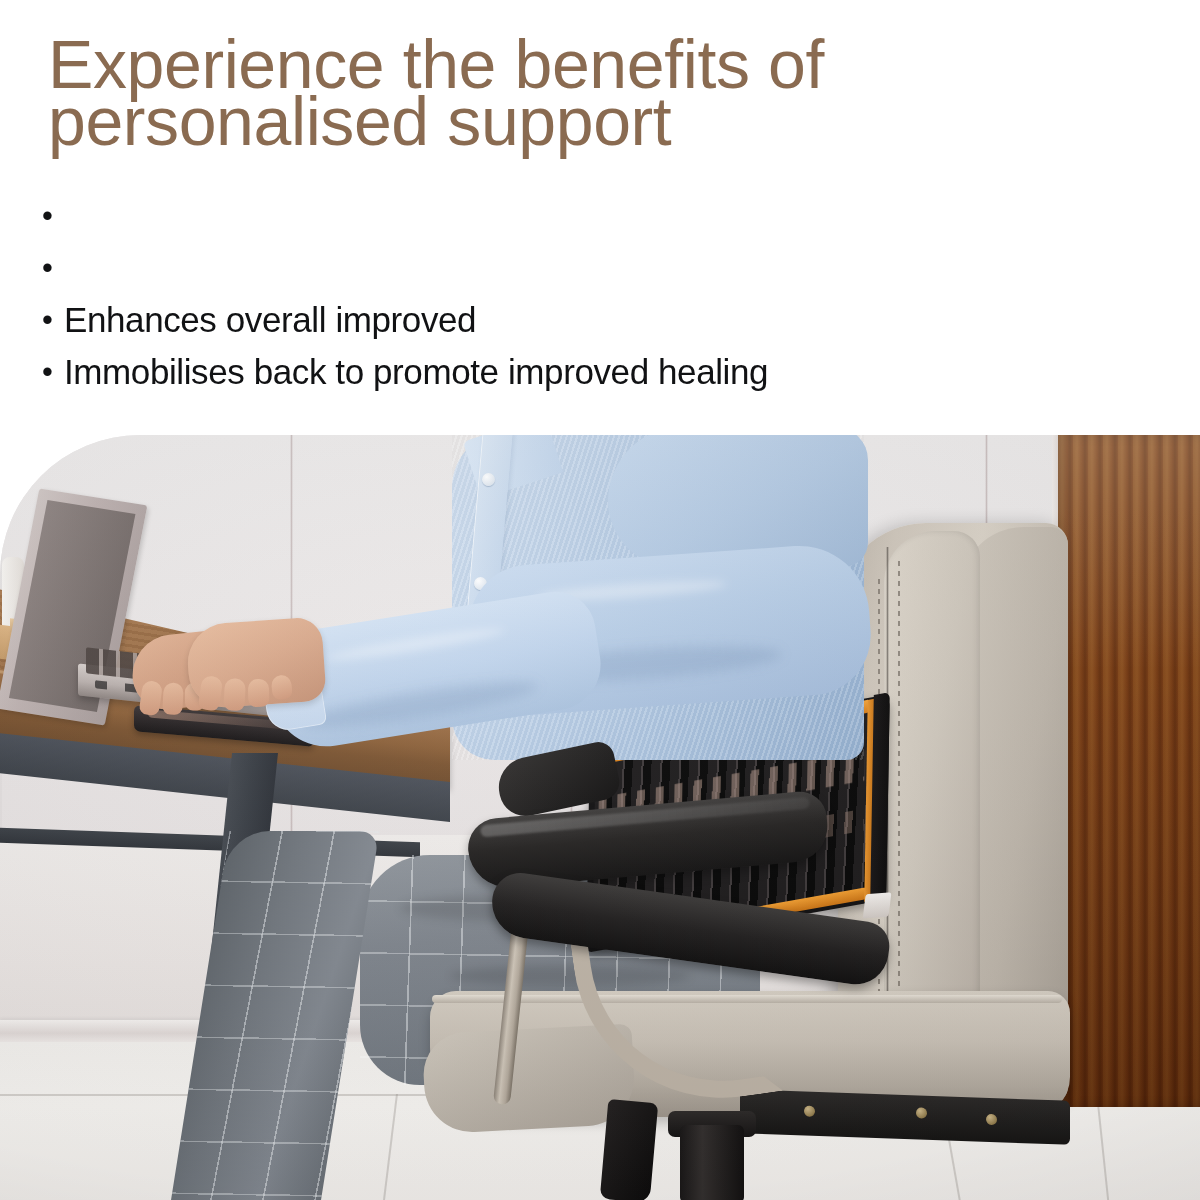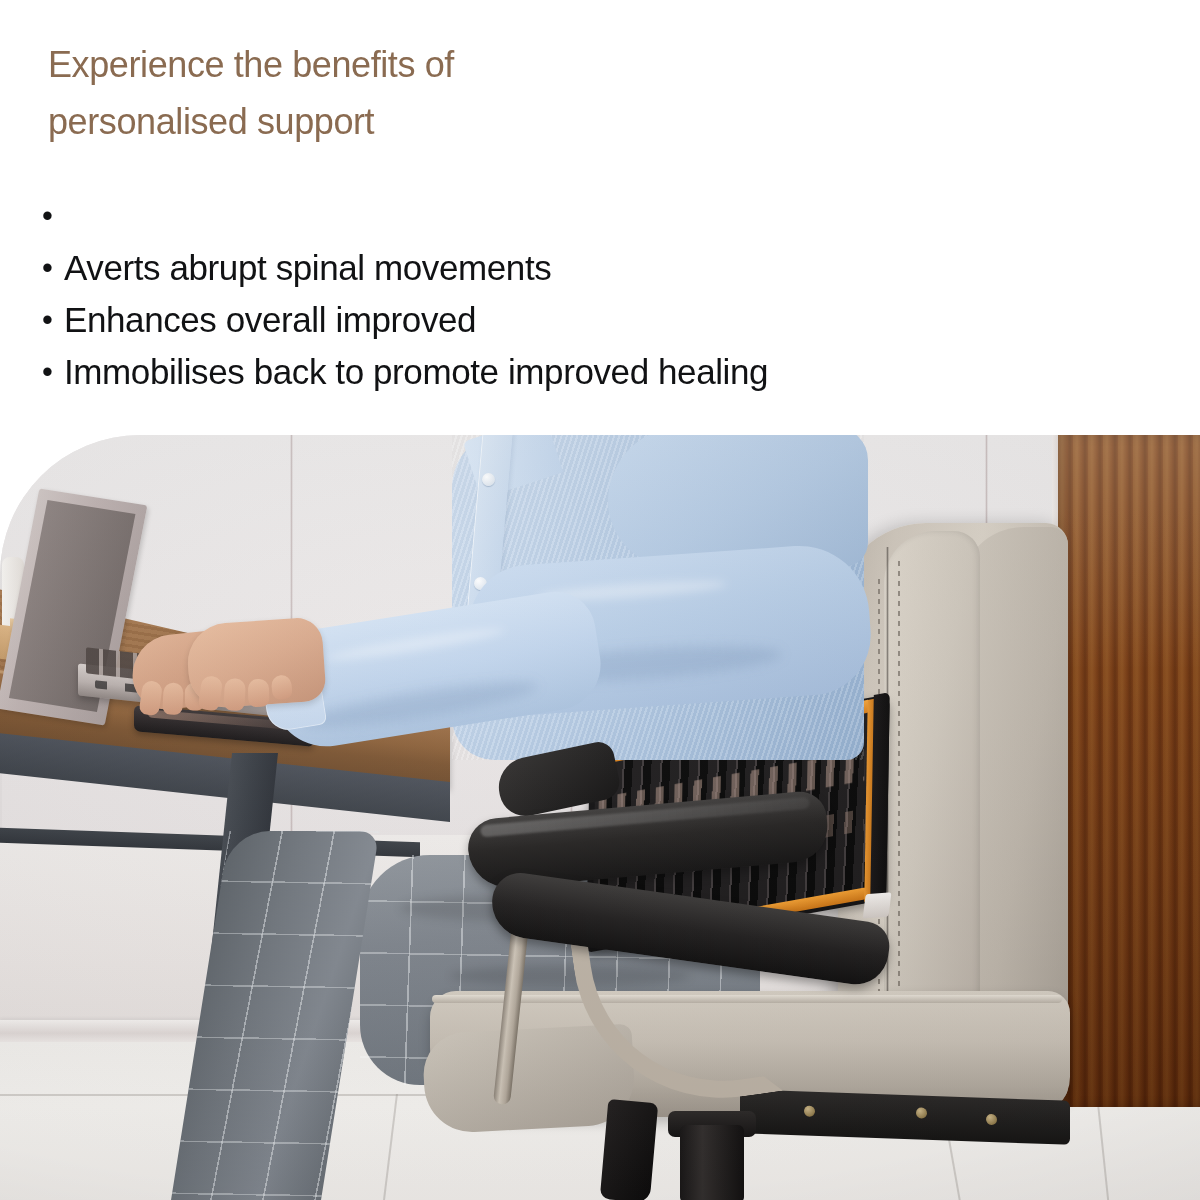--- a/index.html
+++ b/index.html
@@ -8,21 +8,21 @@
     background:#ffffff;
     font-family:"Liberation Sans", sans-serif;
     position:relative;
   }
 
   
   .text-block { position:absolute; left:0; top:0; width:1200px; height:435px; background:#fff; }
 
   .headline {
     position:absolute; left:48px; top:36px; width:880px;
-    font-size:36px; line-height:57px; font-weight:400;
+    font-size:68px; line-height:57px; font-weight:400;
     color:#8a6b51; letter-spacing:-0.4px;
     white-space:pre-line;
   }
 
   .benefits { position:absolute; left:42px; top:190px; width:1050px; }
   .benefit-row {
     display:flex; align-items:flex-start;
     height:52px; line-height:52px;
     font-size:35px; color:#111214; letter-spacing:-0.4px;
   }
@@ -433,21 +433,20 @@
 
   <h1 class="headline">Experience the benefits of
 personalised support</h1>
 
   <div class="benefits">
     <div class="benefit-row">
       <span class="benefit-bullet">•</span>
     </div>
     <div class="benefit-row">
       <span class="benefit-bullet">•</span>
-      <span class="benefit-text">Averts abrupt spinal movements</span>
     </div>
     <div class="benefit-row">
       <span class="benefit-bullet">•</span>
       <span class="benefit-text">Enhances overall improved</span>
     </div>
     <div class="benefit-row">
       <span class="benefit-bullet">•</span>
       <span class="benefit-text">Immobilises back to promote improved healing</span>
     </div>
   </div>

